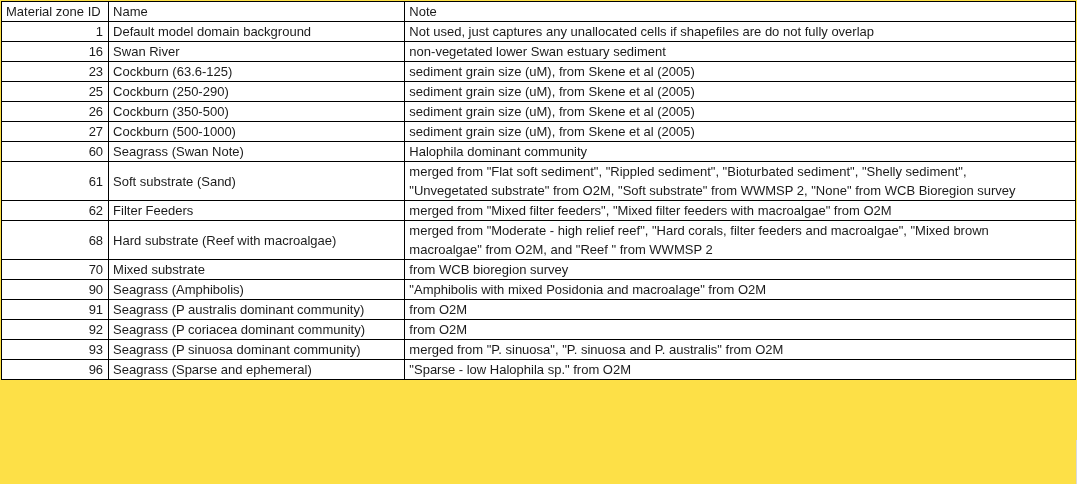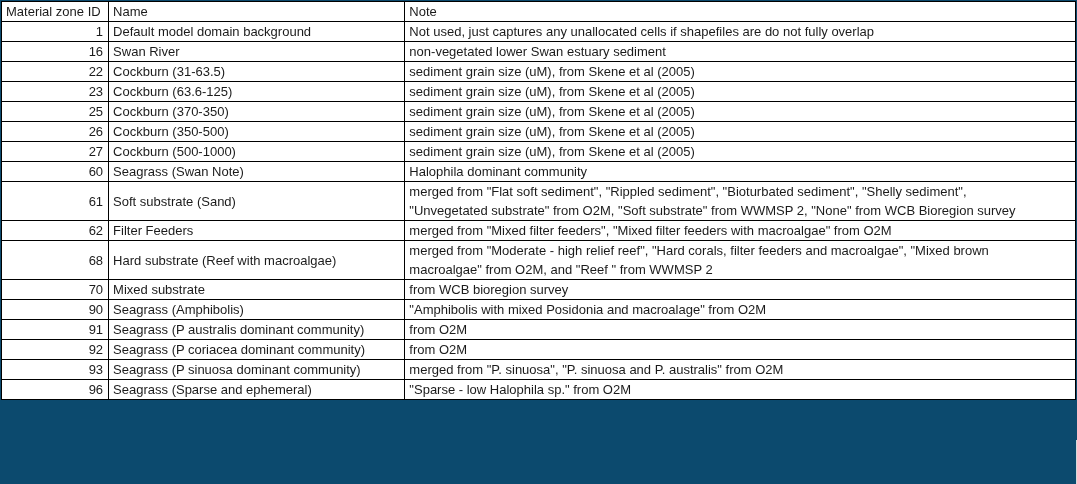--- a/index.html
+++ b/index.html
@@ -5,21 +5,21 @@
   html, body {
     margin: 0;
     padding: 0;
     background: #ffffff;
     font-family: "Liberation Sans", sans-serif;
   }
   .sheet {
     position: relative;
     width: 1077px;
     height: 484px;
-    background: #0c4a6e;
+    background: #fde047;
     overflow: hidden;
   }
   table.zone-table {
     border-collapse: collapse;
     table-layout: fixed;
     width: 1075px;
     margin: 1px 0 0 1px;
   }
   col.c-id   { width: 107px; }
   col.c-name { width: 296px; }
@@ -79,32 +79,27 @@
           <td class="col-id">1</td>
           <td class="col-name">Default model domain background</td>
           <td class="col-note">Not used, just captures any unallocated cells if shapefiles are do not fully overlap</td>
         </tr>
         <tr>
           <td class="col-id">16</td>
           <td class="col-name">Swan River</td>
           <td class="col-note">non-vegetated lower Swan estuary sediment</td>
         </tr>
         <tr>
-          <td class="col-id">22</td>
-          <td class="col-name">Cockburn (31-63.5)</td>
-          <td class="col-note">sediment grain size (uM), from Skene et al (2005)</td>
-        </tr>
-        <tr>
           <td class="col-id">23</td>
           <td class="col-name">Cockburn (63.6-125)</td>
           <td class="col-note">sediment grain size (uM), from Skene et al (2005)</td>
         </tr>
         <tr>
           <td class="col-id">25</td>
-          <td class="col-name">Cockburn (370-350)</td>
+          <td class="col-name">Cockburn (250-290)</td>
           <td class="col-note">sediment grain size (uM), from Skene et al (2005)</td>
         </tr>
         <tr>
           <td class="col-id">26</td>
           <td class="col-name">Cockburn (350-500)</td>
           <td class="col-note">sediment grain size (uM), from Skene et al (2005)</td>
         </tr>
         <tr>
           <td class="col-id">27</td>
           <td class="col-name">Cockburn (500-1000)</td>

